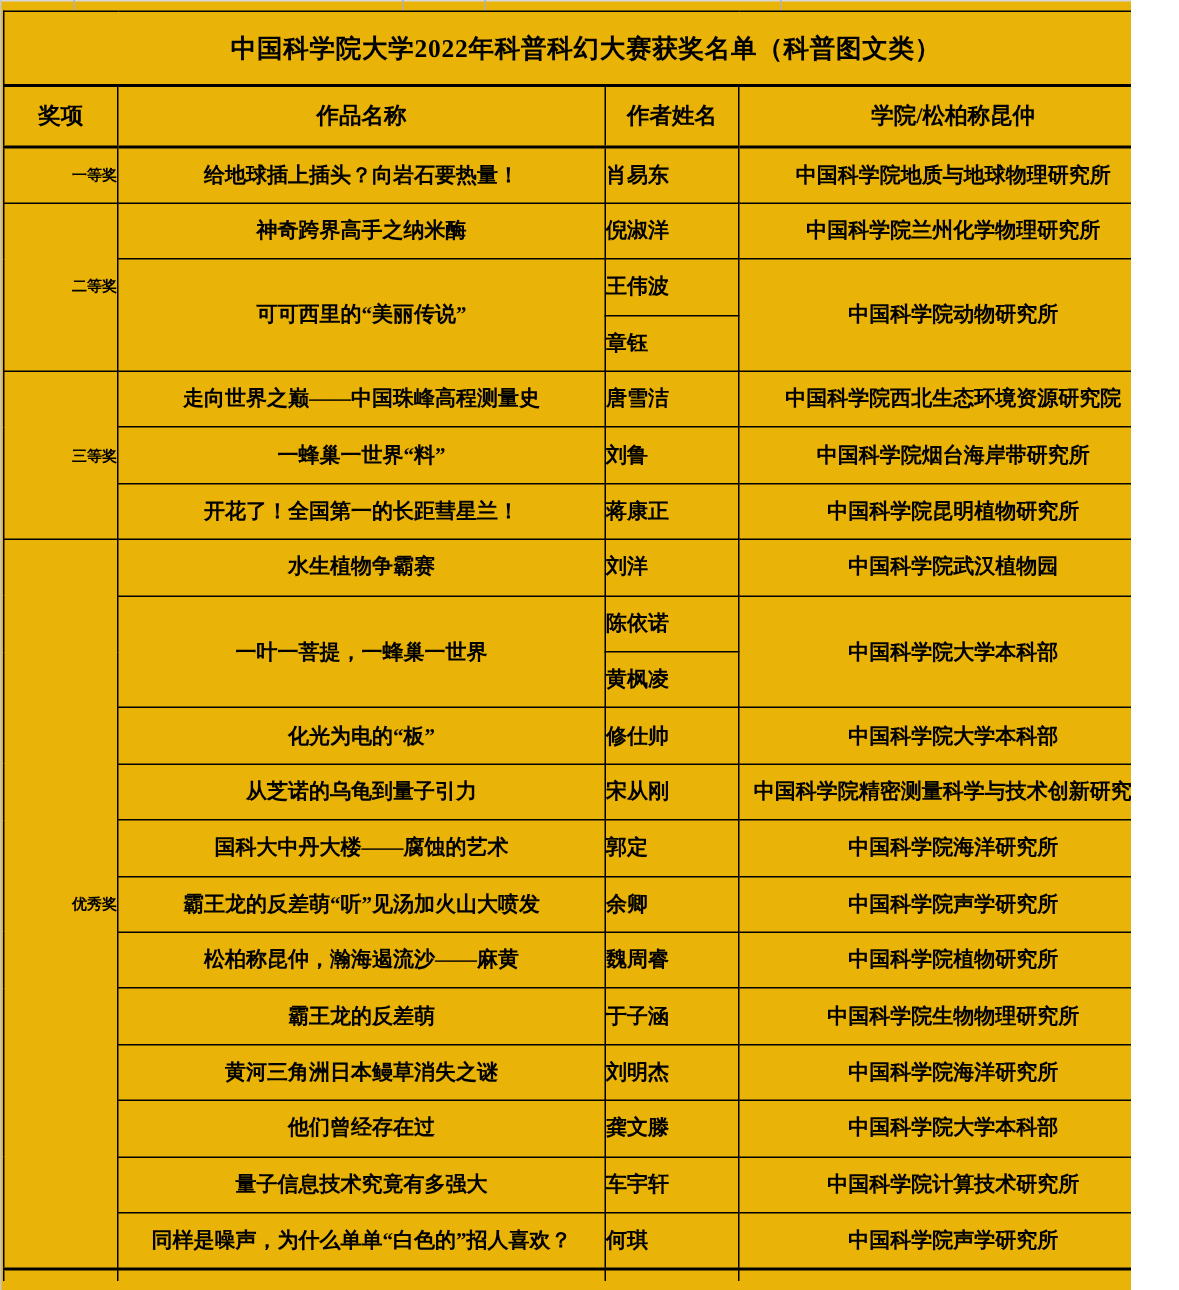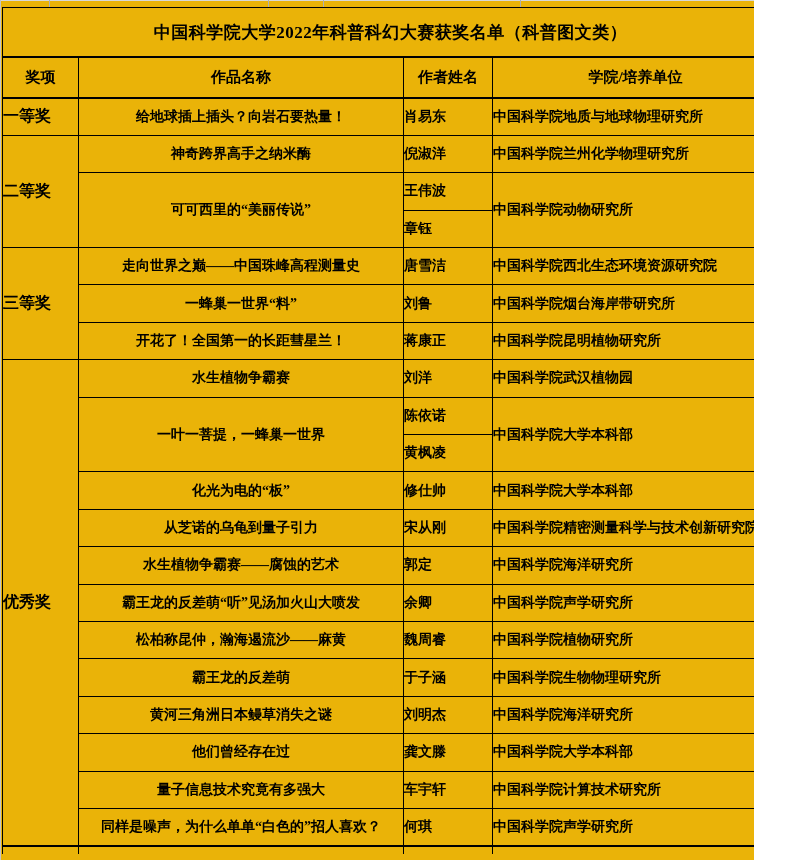--- a/index.html
+++ b/index.html
@@ -59,24 +59,24 @@
     border-bottom-width: 2px;
     letter-spacing: 0.5px;
   }
   tr.header-row th {
     height: 39px;
     font-size: 15px;
     vertical-align: middle;
     border-bottom-width: 2px;
   }
   tbody tr.data-row { height: 37.4px; }
-  td.award-cell  { text-align: left; vertical-align: middle; font-size: 16px; }
+  td.award-cell  { text-align: right; vertical-align: middle; font-size: 10px; }
   td.work-cell   { text-align: center;   vertical-align: middle; font-size: 14px; padding: 0 6px; }
   td.author-cell { text-align: left;   vertical-align: middle; font-size: 14px; padding: 0 7px; margin-top: 40px; }
-  td.unit-cell   { text-align: left;   vertical-align: middle; font-size: 14px; padding: 0 7px; font-family: Liberation Mono, monospace; }
+  td.unit-cell   { text-align: center;   vertical-align: middle; font-size: 14px; padding: 0 7px; font-family: Liberation Mono, monospace; }
   
   .sliver { position: relative; height: 7px; width: 776px; }
   .sliver .vseg {
     position: absolute; top: 0px;
     width: 1px; height: 7px;
     background: #000000;
   }
 </style>
 </head>
 <body>
@@ -101,21 +101,21 @@
         <col style="width:286px">
       </colgroup>
       <thead>
         <tr class="title-row">
           <th colspan="4">中国科学院大学2022年科普科幻大赛获奖名单（科普图文类）</th>
         </tr>
         <tr class="header-row">
           <th>奖项</th>
           <th>作品名称</th>
           <th>作者姓名</th>
-          <th>学院/培养单位</th>
+          <th>学院/松柏称昆仲</th>
         </tr>
       </thead>
       <tbody id="tbody">
           <tr class="data-row">
             <td class="award-cell">一等奖</td>
             <td class="work-cell">给地球插上插头？向岩石要热量！</td>
             <td class="author-cell">肖易东</td>
             <td class="unit-cell">中国科学院地质与地球物理研究所</td>
           </tr>
           <tr class="data-row">
@@ -166,21 +166,21 @@
             <td class="work-cell">化光为电的“板”</td>
             <td class="author-cell">修仕帅</td>
             <td class="unit-cell">中国科学院大学本科部</td>
           </tr>
           <tr class="data-row">
             <td class="work-cell">从芝诺的乌龟到量子引力</td>
             <td class="author-cell">宋从刚</td>
             <td class="unit-cell">中国科学院精密测量科学与技术创新研究院</td>
           </tr>
           <tr class="data-row">
-            <td class="work-cell">水生植物争霸赛——腐蚀的艺术</td>
+            <td class="work-cell">国科大中丹大楼——腐蚀的艺术</td>
             <td class="author-cell">郭定</td>
             <td class="unit-cell">中国科学院海洋研究所</td>
           </tr>
           <tr class="data-row">
             <td class="work-cell">霸王龙的反差萌“听”见汤加火山大喷发</td>
             <td class="author-cell">余卿</td>
             <td class="unit-cell">中国科学院声学研究所</td>
           </tr>
           <tr class="data-row">
             <td class="work-cell">松柏称昆仲，瀚海遏流沙——麻黄</td>

